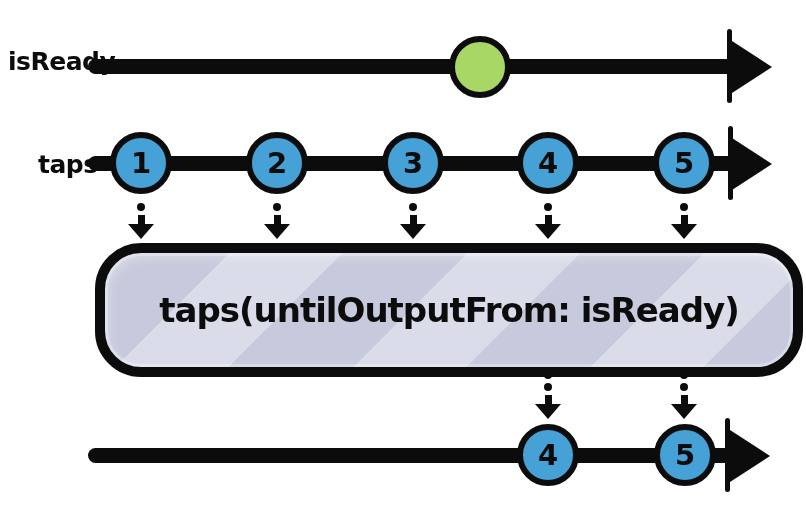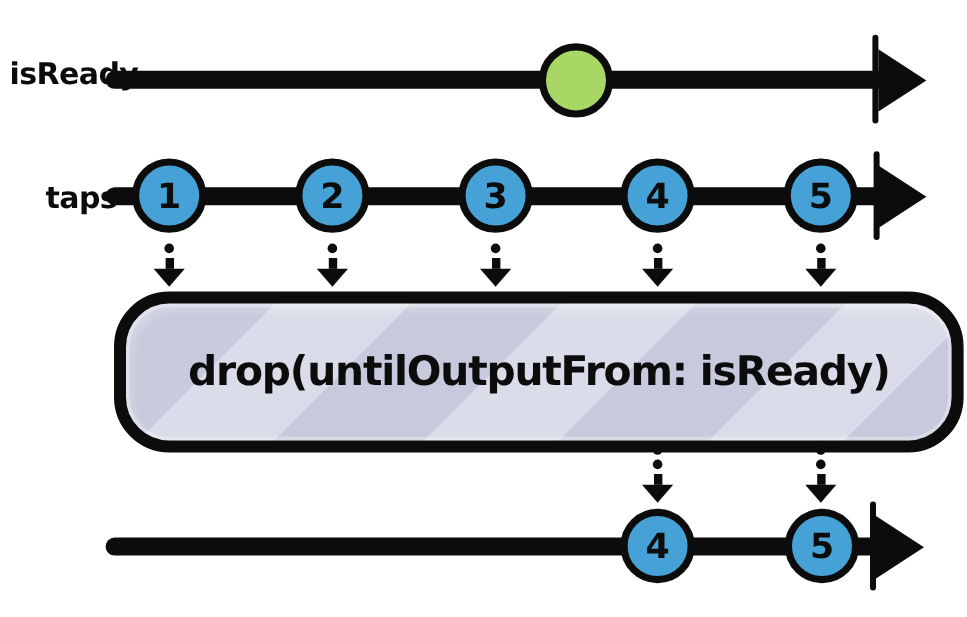--- a/index.html
+++ b/index.html
@@ -133,21 +133,21 @@
     <span class="stem"></span>
     <span class="head"></span>
   </div>
   <div class="darr" style="left:671px; top:203px">
     <span class="dot"></span>
     <span class="stem"></span>
     <span class="head"></span>
   </div>
 
   <div class="op-box">
-    <span class="op-text">drop(untilOutputFrom: isReady)</span>
+    <span class="op-text">taps(untilOutputFrom: isReady)</span>
   </div>
 
   <div class="darr" style="left:535px; top:371px">
     <span class="dot"></span>
     <span class="dot"></span>
     <span class="stem"></span>
     <span class="head"></span>
   </div>
   <div class="darr" style="left:671px; top:371px">
     <span class="dot"></span>

